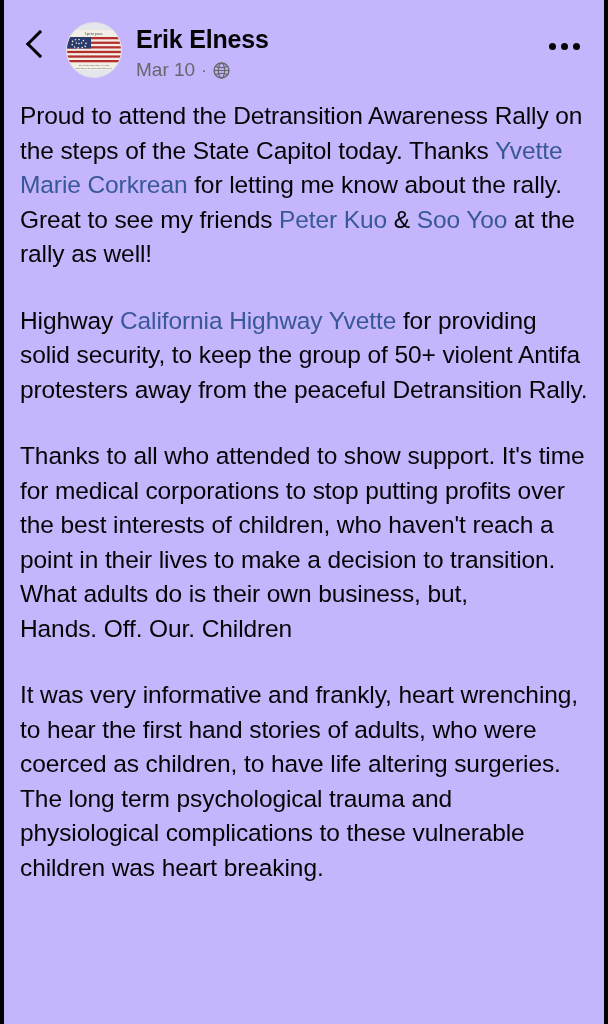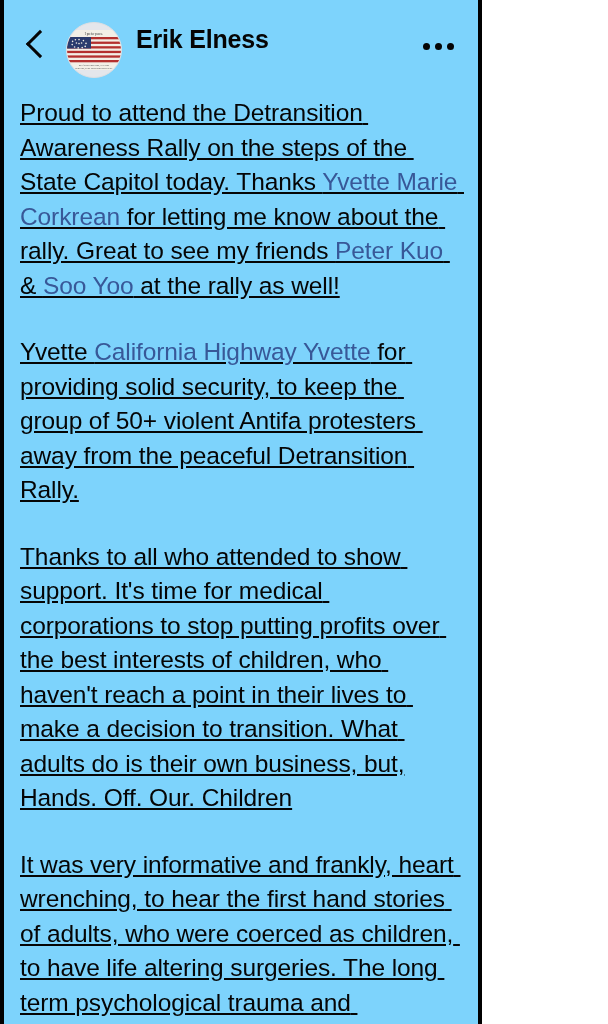--- a/index.html
+++ b/index.html
@@ -9,26 +9,26 @@
   }
   body {
     width: 608px;
     height: 1024px;
     font-family: "Liberation Sans", sans-serif;
     color: #050505;
     overflow: hidden;
   }
   .screen {
     position: relative;
-    width: 482px;
+    width: 608px;
     height: 1024px;
     box-sizing: border-box;
     border-left: 4px solid #000;
     border-right: 4px solid #000;
-    background: #7dd3fc;
+    background: #c4b5fd;
   }
   .header {
     display: flex;
     align-items: flex-start;
     padding: 22px 18px 0 14px;
     box-sizing: border-box;
   }
   .back-button {
     width: 38px;
     height: 44px;
@@ -128,21 +128,20 @@
   .post-body {
     padding: 18px 16px 0 16px;
     font-size: 24.5px;
     line-height: 34.5px;
     color: #050505;
     letter-spacing: -0.1px;
   }
   .para {
     margin: 0 0 32px 0;
     white-space: pre-wrap;
-    text-decoration: underline;
   }
   .para:last-child {
     margin-bottom: 0;
   }
   .mention {
     color: #385898;
     cursor: pointer;
   }
 </style>
 </head>
@@ -184,32 +183,45 @@
           <circle cx="11.4" cy="13" r="0.8"></circle>
         </g>
         <text x="29" y="4.6" font-size="3.2" fill="#333" text-anchor="middle" font-family="Liberation Serif, serif">I prefer peace.</text>
         <text x="29" y="36.2" font-size="2.1" fill="#444" text-anchor="middle" font-family="Liberation Serif, serif">But if trouble must come, let it come</text>
         <text x="29" y="38.6" font-size="2.1" fill="#444" text-anchor="middle" font-family="Liberation Serif, serif">in my time, so my children may know peace.</text>
       </svg>
     </div>
 
     <div class="name-block">
       <div class="author-name">Erik Elness</div>
+      <div class="meta-line">
+        <span>Mar 10</span>
+        <span class="meta-dot">·</span>
+        <span class="globe-icon">
+          <svg viewBox="0 0 16 16" width="17" height="17">
+            <circle cx="8" cy="8" r="7" fill="none" stroke="#65676b" stroke-width="1.3"></circle>
+            <ellipse cx="8" cy="8" rx="3" ry="7" fill="none" stroke="#65676b" stroke-width="1.1"></ellipse>
+            <line x1="1" y1="8" x2="15" y2="8" stroke="#65676b" stroke-width="1.1"></line>
+            <path d="M2.6 4.2 Q8 6.4 13.4 4.2" fill="none" stroke="#65676b" stroke-width="1"></path>
+            <path d="M2.6 11.8 Q8 9.6 13.4 11.8" fill="none" stroke="#65676b" stroke-width="1"></path>
+          </svg>
+        </span>
+      </div>
     </div>
 
     <div class="menu-button">
       <span class="menu-dots">
         <i></i>
           <i></i>
           <i></i>
       </span>
     </div>
   </div>
 
   <div class="post-body">
     <p class="para"><span>Proud to attend the Detransition Awareness Rally on the steps of the State Capitol today. Thanks </span><span class="mention">Yvette Marie Corkrean</span><span> for letting me know about the rally. Great to see my friends </span><span class="mention">Peter Kuo</span><span> &amp; </span><span class="mention">Soo Yoo</span><span> at the rally as well!</span></p>
-    <p class="para"><span>Yvette </span><span class="mention">California Highway Yvette</span><span> for providing solid security, to keep the group of 50+ violent Antifa protesters away from the peaceful Detransition Rally.</span></p>
+    <p class="para"><span>Highway </span><span class="mention">California Highway Yvette</span><span> for providing solid security, to keep the group of 50+ violent Antifa protesters away from the peaceful Detransition Rally.</span></p>
     <p class="para"><span>Thanks to all who attended to show support. It's time for medical corporations to stop putting profits over the best interests of children, who haven't reach a point in their lives to make a decision to transition. What adults do is their own business, but,
 Hands. Off. Our. Children</span></p>
     <p class="para"><span>It was very informative and frankly, heart wrenching, to hear the first hand stories of adults, who were coerced as children, to have life altering surgeries. The long term psychological trauma and physiological complications to these vulnerable children was heart breaking.</span></p>
   </div>
 
 </div>
 
 </body></html>

